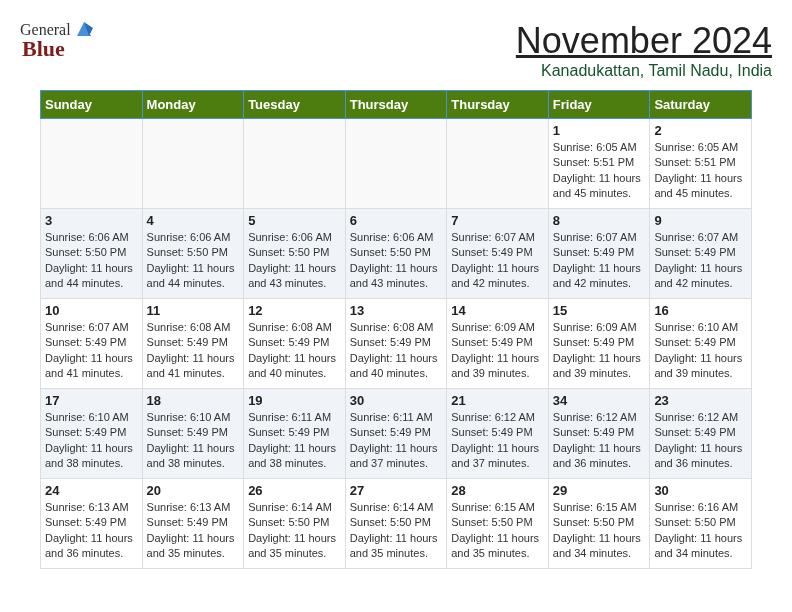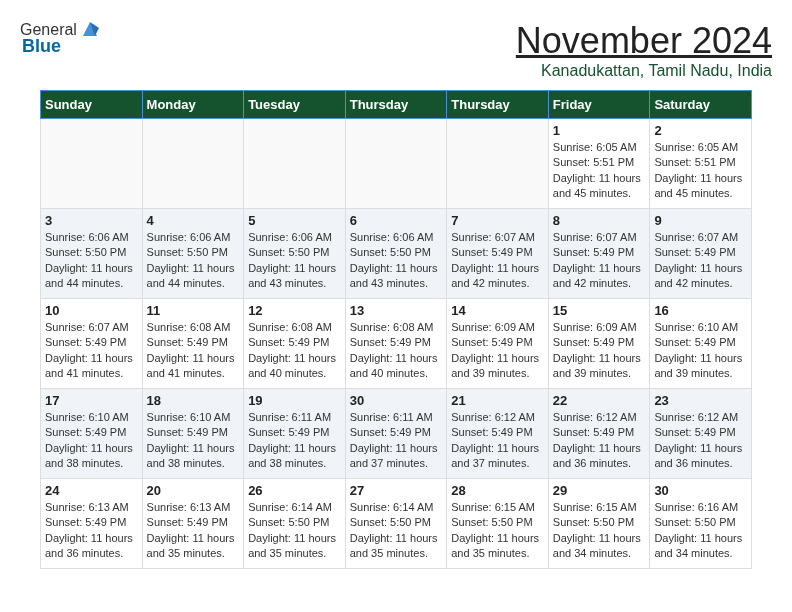--- a/index.html
+++ b/index.html
@@ -1,31 +1,31 @@
 <!DOCTYPE html>
 <html><head>
   <meta charset="utf-8">
   <style>
     * { box-sizing: border-box; margin: 0; padding: 0; }
     body { font-family: Arial, sans-serif; background: #fff; width: 792px; min-height: 612px; }
     
     .header { display: flex; align-items: flex-start; padding: 20px 20px 10px 20px; justify-content: space-between; }
     
-    .logo { display: flex; align-items: flex-start; }
+    .logo { display: flex; align-items: flex-start; font-family: Liberation Serif, serif; }
     .logo-general { color: #333; font-weight: normal; }
     .logo-blue { color: #4a90d9; font-weight: bold; }
     
     .title-section { text-align: right; }
     .month-title { font-size: 36px; font-weight: normal; color: #222; text-decoration: underline; }
     .subtitle { font-size: 16px; color: #14532d; }
     
     .calendar { width: 100%; border-collapse: collapse; margin: 0 20px; width: calc(100% - 40px); margin: 0 auto; table-layout: fixed; }
     .calendar-wrapper { padding: 0 20px 20px 20px; }
     
-    .calendar th { background: #14532d; color: #fff; padding: 6px 4px; font-size: 13px; font-weight: bold; text-align: left; border: 1px solid #4a90d9; }
+    .calendar th { background: #4d7c0f; color: #fff; padding: 6px 4px; font-size: 13px; font-weight: bold; text-align: left; border: 1px solid #4a90d9; }
     
     .calendar td { border: 1px solid #ddd; padding: 4px; vertical-align: top; font-size: 11px; min-height: 80px; height: 90px; background: #fff; }
     
     .calendar tr:nth-child(even) td { background: #f0f4f8; }
     
     .day-num { font-size: 13px; font-weight: bold; color: #222; display: block; margin-bottom: 2px; }
     .day-info { font-size: 11px; color: #333; line-height: 1.4; }
     
     .empty { background: #f9f9f9 !important; }
     
@@ -39,21 +39,21 @@
   <div class="header">
     <div class="logo">
       <div style="display:flex;flex-direction:column;align-items:flex-start;">
         <div style="display:flex;align-items:center;">
           <span class="logo-general">General</span>
           <svg width="22" height="22" viewBox="0 0 22 22" style="margin-left:2px;margin-top:-2px;">
             <polygon points="4,18 11,4 18,18" fill="#4a90d9"></polygon>
             <polygon points="11,4 20,10 16,18" fill="#2a6db5"></polygon>
           </svg>
         </div>
-        <span class="logo-blue" style="font-size:18px;font-weight:bold;color:#0369a1;margin-top:-4px;margin-left:2px;">Blue</span>
+        <span class="logo-blue" style="font-size:22px;font-weight:bold;color:#7f1d1d;margin-top:-4px;margin-left:2px;">Blue</span>
       </div>
     </div>
     <div class="title-section">
       <div class="month-title">November 2024</div>
       <div class="subtitle">Kanadukattan, Tamil Nadu, India</div>
     </div>
   </div>
 
   <div class="calendar-wrapper">
     <table class="calendar">
@@ -159,21 +159,21 @@
             </td>
             <td>
               <span class="day-num">30</span>
               <div class="day-info">Sunrise: 6:11 AM<br>Sunset: 5:49 PM<br>Daylight: 11 hours<br>and 37 minutes.</div>
             </td>
             <td>
               <span class="day-num">21</span>
               <div class="day-info">Sunrise: 6:12 AM<br>Sunset: 5:49 PM<br>Daylight: 11 hours<br>and 37 minutes.</div>
             </td>
             <td>
-              <span class="day-num">22</span>
+              <span class="day-num">34</span>
               <div class="day-info">Sunrise: 6:12 AM<br>Sunset: 5:49 PM<br>Daylight: 11 hours<br>and 36 minutes.</div>
             </td>
             <td>
               <span class="day-num">23</span>
               <div class="day-info">Sunrise: 6:12 AM<br>Sunset: 5:49 PM<br>Daylight: 11 hours<br>and 36 minutes.</div>
             </td>
           </tr>
           <tr class="row-odd">
             <td>
               <span class="day-num">24</span>

